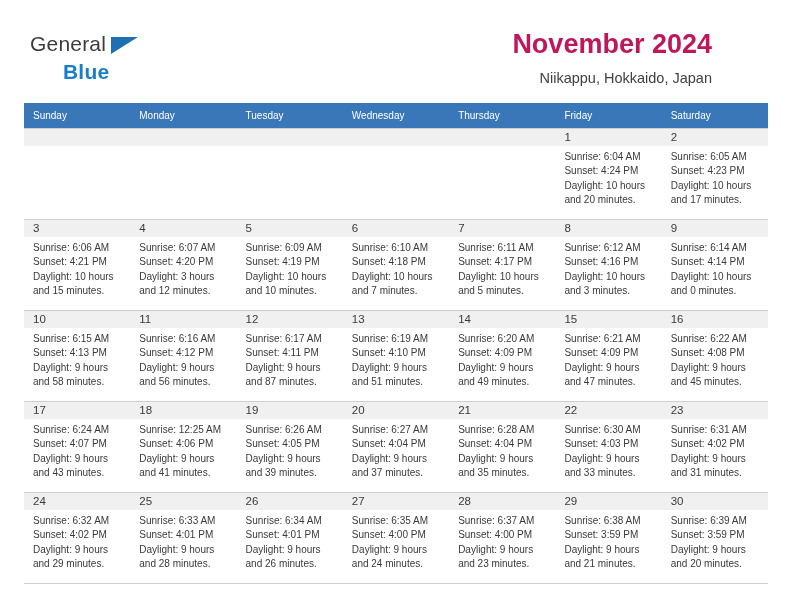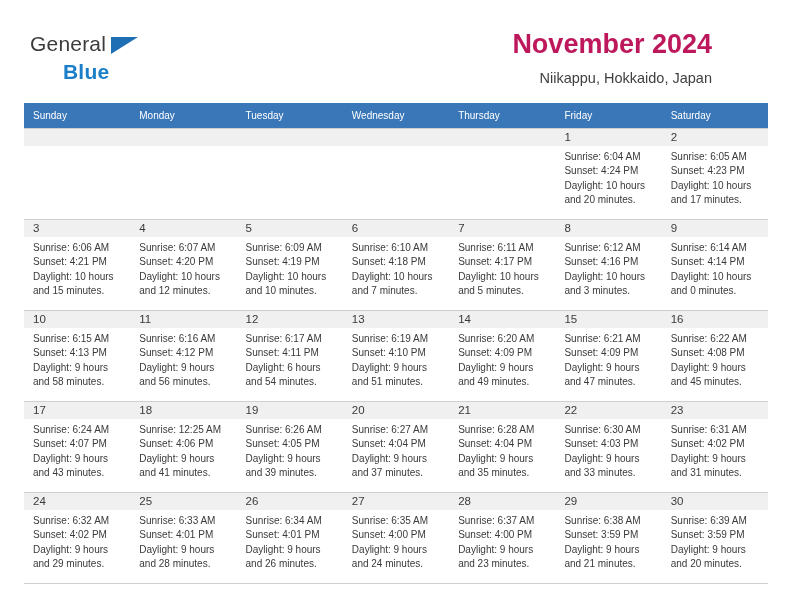--- a/index.html
+++ b/index.html
@@ -232,21 +232,21 @@
               <div>Sunrise: 6:06 AM</div>
               <div>Sunset: 4:21 PM</div>
               <div class="daylight-line">Daylight: 10 hours and 15 minutes.</div>
             </div>
           </td>
           <td>
             <div class="daynum-band">4</div>
             <div class="cell-body">
               <div>Sunrise: 6:07 AM</div>
               <div>Sunset: 4:20 PM</div>
-              <div class="daylight-line">Daylight: 10 hours and 12 minutes.</div>
+              <div class="daylight-line">Daylight: 3 hours and 12 minutes.</div>
             </div>
           </td>
           <td>
             <div class="daynum-band">5</div>
             <div class="cell-body">
               <div>Sunrise: 6:09 AM</div>
               <div>Sunset: 4:19 PM</div>
               <div class="daylight-line">Daylight: 10 hours and 10 minutes.</div>
             </div>
           </td>
@@ -298,21 +298,21 @@
               <div>Sunrise: 6:16 AM</div>
               <div>Sunset: 4:12 PM</div>
               <div class="daylight-line">Daylight: 9 hours and 56 minutes.</div>
             </div>
           </td>
           <td>
             <div class="daynum-band">12</div>
             <div class="cell-body">
               <div>Sunrise: 6:17 AM</div>
               <div>Sunset: 4:11 PM</div>
-              <div class="daylight-line">Daylight: 6 hours and 54 minutes.</div>
+              <div class="daylight-line">Daylight: 9 hours and 87 minutes.</div>
             </div>
           </td>
           <td>
             <div class="daynum-band">13</div>
             <div class="cell-body">
               <div>Sunrise: 6:19 AM</div>
               <div>Sunset: 4:10 PM</div>
               <div class="daylight-line">Daylight: 9 hours and 51 minutes.</div>
             </div>
           </td>

